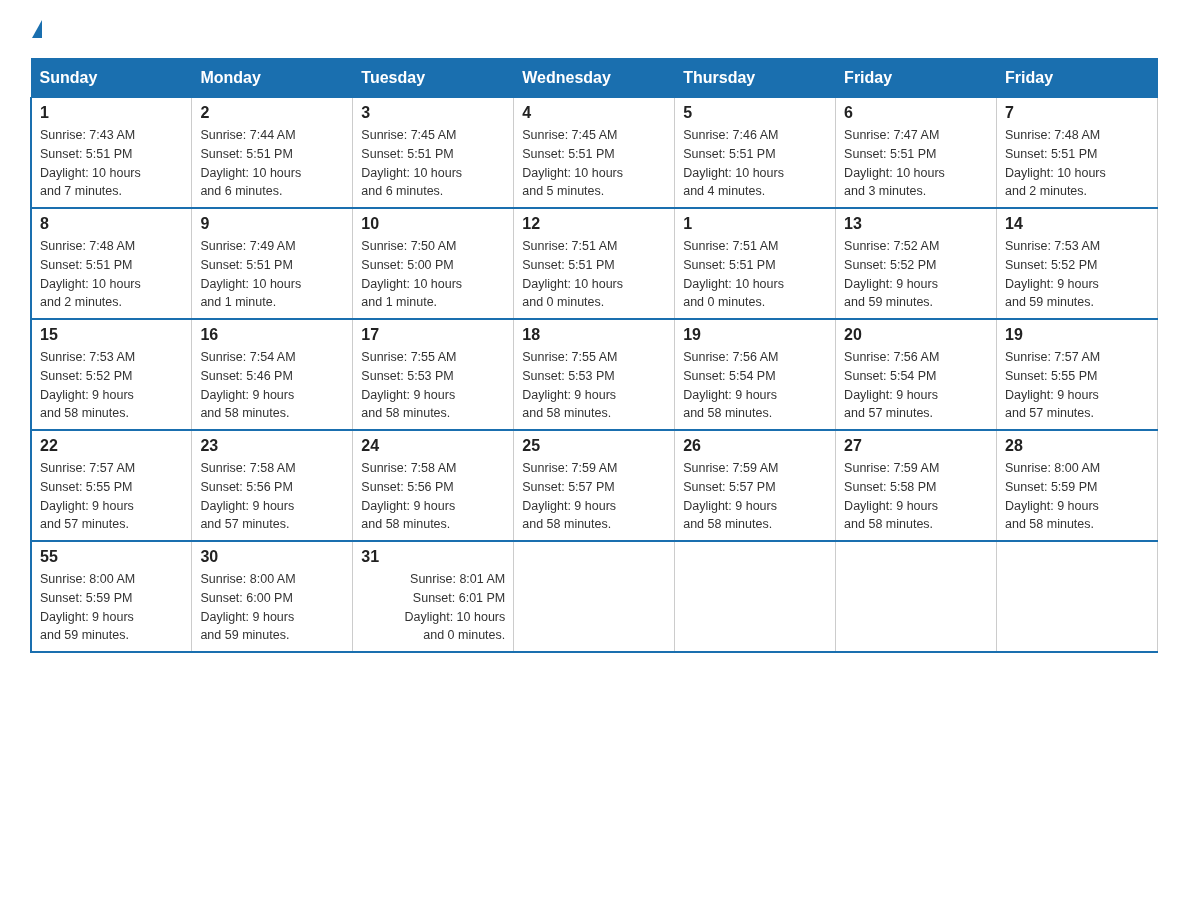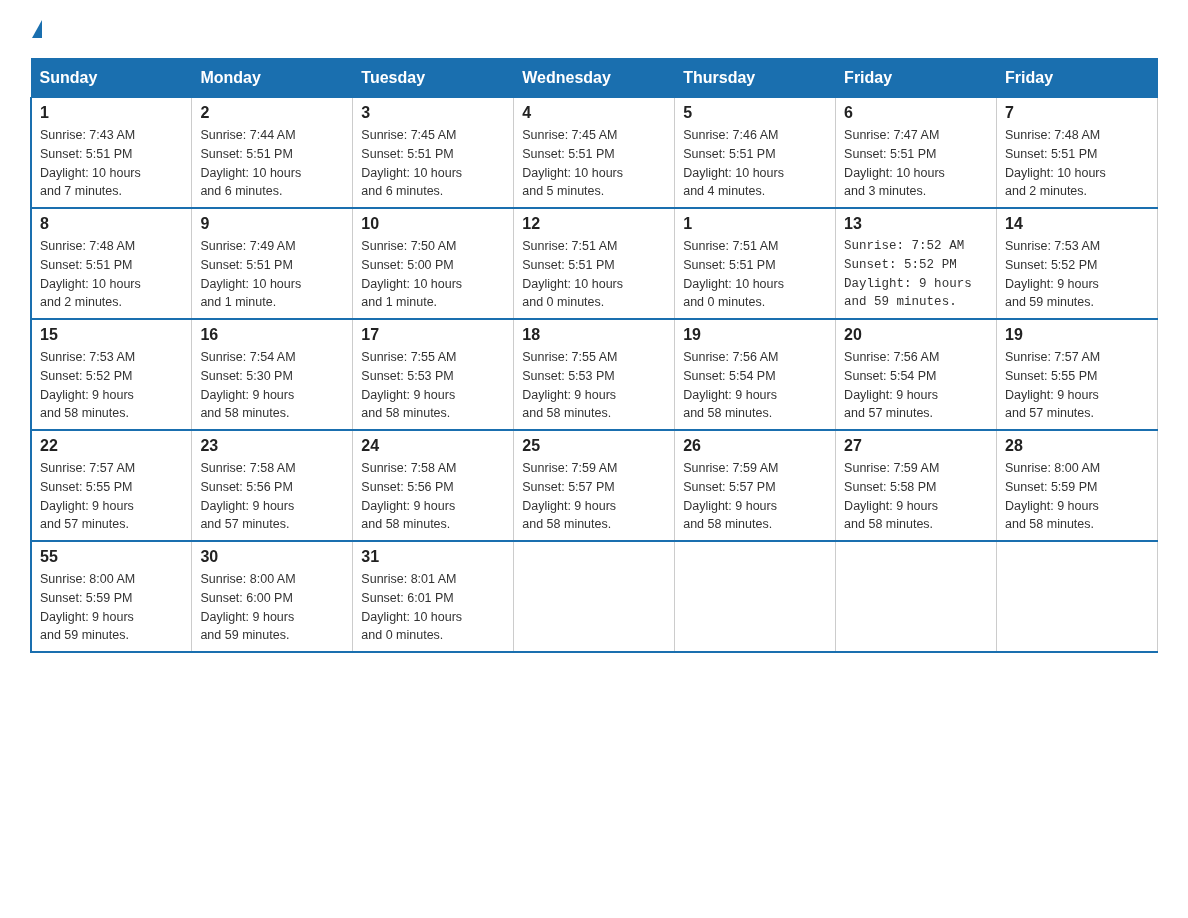--- a/index.html
+++ b/index.html
@@ -212,21 +212,21 @@
         </td>
         <td>
           <div class="day-number">1</div>
           <div class="day-info" style="white-space: pre-line;">Sunrise: 7:51 AM
 Sunset: 5:51 PM
 Daylight: 10 hours
 and 0 minutes.</div>
         </td>
         <td>
           <div class="day-number">13</div>
-          <div class="day-info" style="white-space: pre-line; font-family: Liberation Mono, monospace;">Sunrise: 7:52 AM
+          <div class="day-info" style="white-space: pre-line;">Sunrise: 7:52 AM
 Sunset: 5:52 PM
 Daylight: 9 hours
 and 59 minutes.</div>
         </td>
         <td>
           <div class="day-number">14</div>
           <div class="day-info" style="white-space: pre-line;">Sunrise: 7:53 AM
 Sunset: 5:52 PM
 Daylight: 9 hours
 and 59 minutes.</div>
@@ -236,21 +236,21 @@
         <td>
           <div class="day-number">15</div>
           <div class="day-info" style="white-space: pre-line;">Sunrise: 7:53 AM
 Sunset: 5:52 PM
 Daylight: 9 hours
 and 58 minutes.</div>
         </td>
         <td>
           <div class="day-number">16</div>
           <div class="day-info" style="white-space: pre-line;">Sunrise: 7:54 AM
-Sunset: 5:30 PM
+Sunset: 5:46 PM
 Daylight: 9 hours
 and 58 minutes.</div>
         </td>
         <td>
           <div class="day-number">17</div>
           <div class="day-info" style="white-space: pre-line;">Sunrise: 7:55 AM
 Sunset: 5:53 PM
 Daylight: 9 hours
 and 58 minutes.</div>
         </td>
@@ -344,21 +344,21 @@
         </td>
         <td>
           <div class="day-number">30</div>
           <div class="day-info" style="white-space: pre-line;">Sunrise: 8:00 AM
 Sunset: 6:00 PM
 Daylight: 9 hours
 and 59 minutes.</div>
         </td>
         <td>
           <div class="day-number">31</div>
-          <div class="day-info" style="white-space: pre-line;">Sunrise: 8:01 AM
+          <div class="day-info" style="white-space: pre-line; text-align: right;">Sunrise: 8:01 AM
 Sunset: 6:01 PM
 Daylight: 10 hours
 and 0 minutes.</div>
         </td>
         <td class="empty-cell"></td>
         <td class="empty-cell"></td>
         <td class="empty-cell"></td>
         <td class="empty-cell"></td>
       </tr>
     </tbody>

